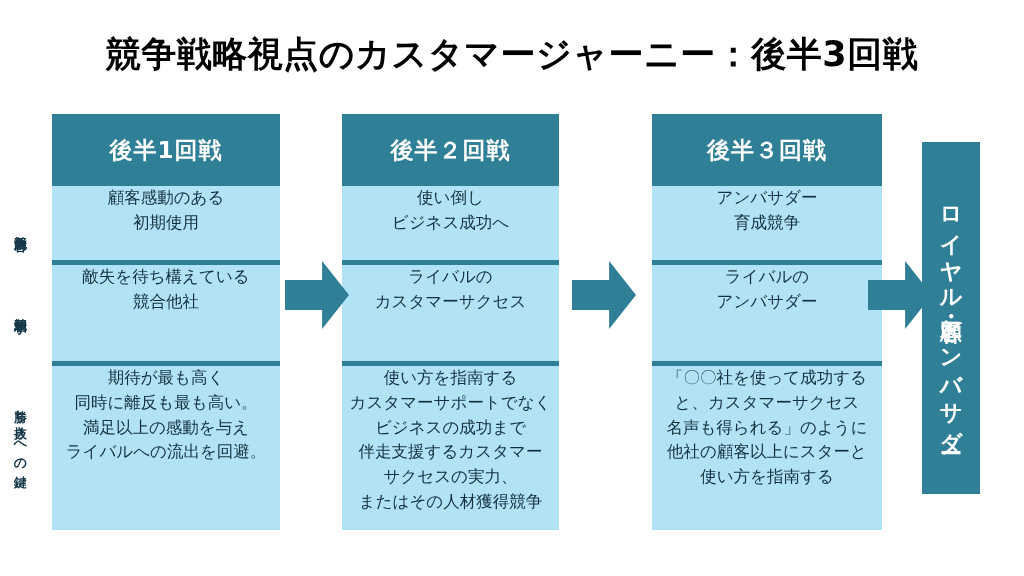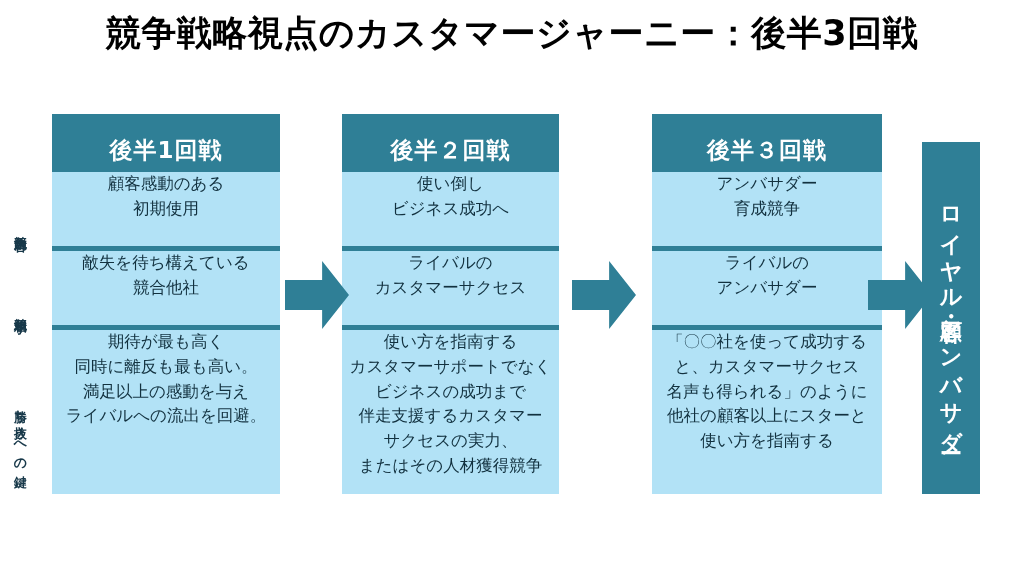--- a/index.html
+++ b/index.html
@@ -19,21 +19,21 @@
     position: relative;
     width: 1024px;
     height: 576px;
     background: #ffffff;
   }
 
   
   #title {
     position: absolute;
     left: 0;
-    top: 12px;
+    top: 33px;
     width: 1024px;
     text-align: center;
     font-size: 35px;
     font-weight: bold;
     letter-spacing: 0.5px;
     color: #000000;
     line-height: 1.2;
     white-space: nowrap;
   }
 
@@ -63,21 +63,21 @@
   #col-0 { left: 52px; }
   #col-1 { left: 342px; width: 217px; border-radius: 22px; }
   #col-2 { left: 632px; width: 230px; padding-left: 20px; }
 
   .col-header {
     background: #2f7f96;
     color: #ffffff;
     font-size: 23px;
     font-weight: bold;
     text-align: center;
-    height: 58px;
+    height: 72px;
     line-height: 72px;
     letter-spacing: 1px;
     white-space: nowrap;
     overflow: hidden;
   }
 
   .col-body {
     background: #b2e2f6;
   }
 
@@ -89,21 +89,21 @@
     box-sizing: border-box;
     display: flex;
     flex-direction: column;
     justify-content: flex-start;
     align-items: center;
     padding: 0 4px;
   }
   .cell .ln { display: block; white-space: nowrap; }
 
   .cell-0 { height: 74px; }
-  .cell-1 { height: 74px; }
+  .cell-1 { height: 96px; }
   .cell-2 { height: 164px; }
 
   .divider {
     height: 5px;
     background: #2f7f96;
   }
 
   
   #col-2 .cell-2 { align-items: center; }
   #col-2 .cell-2 .ln { text-align: left; }

